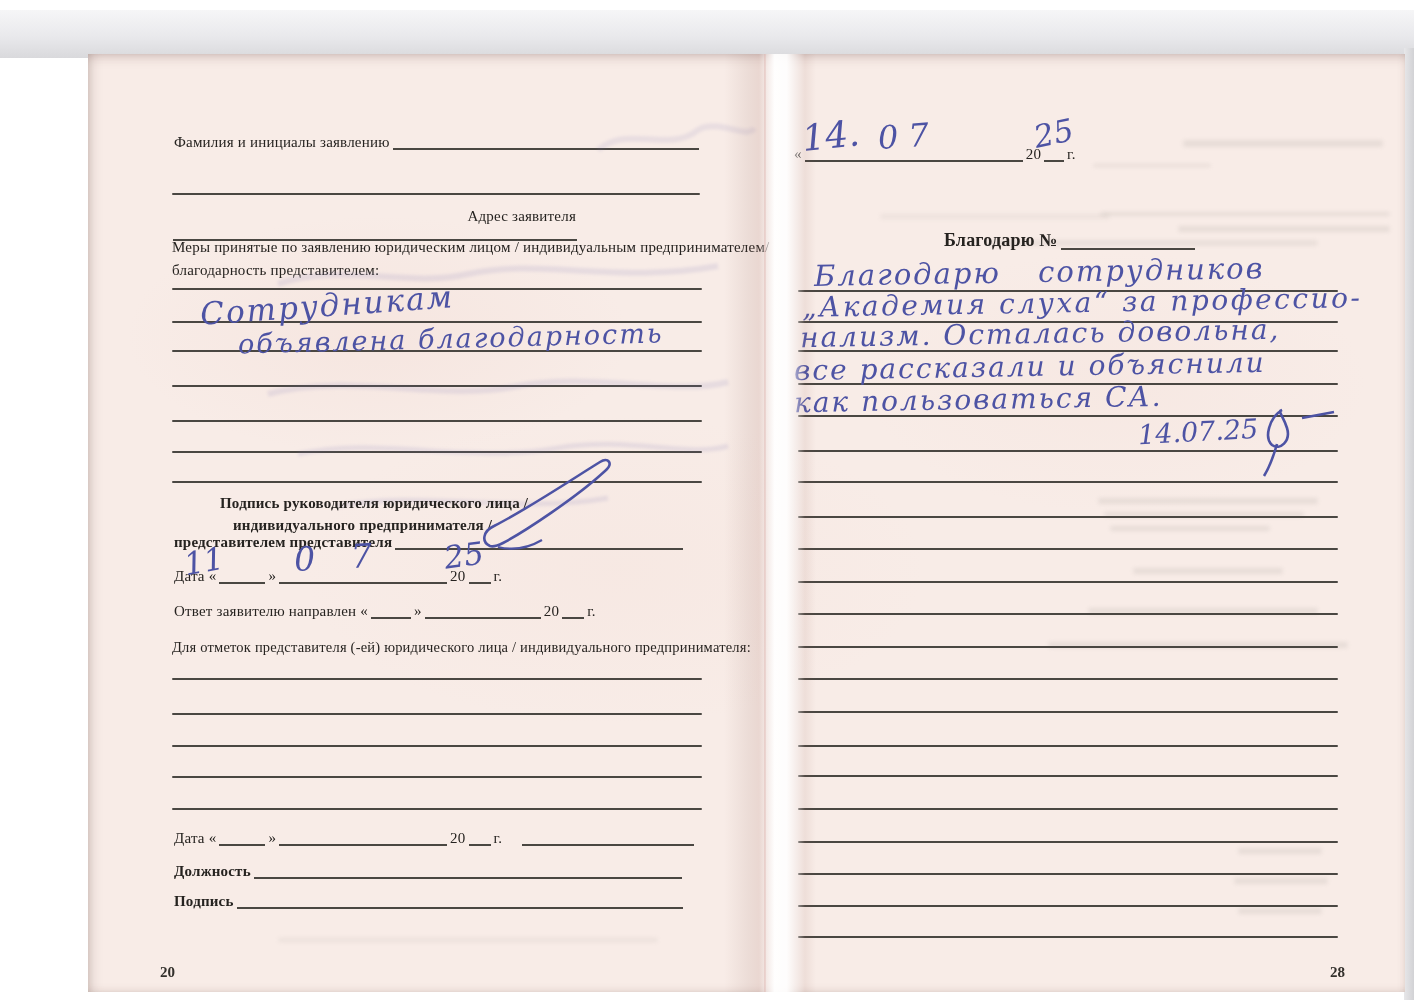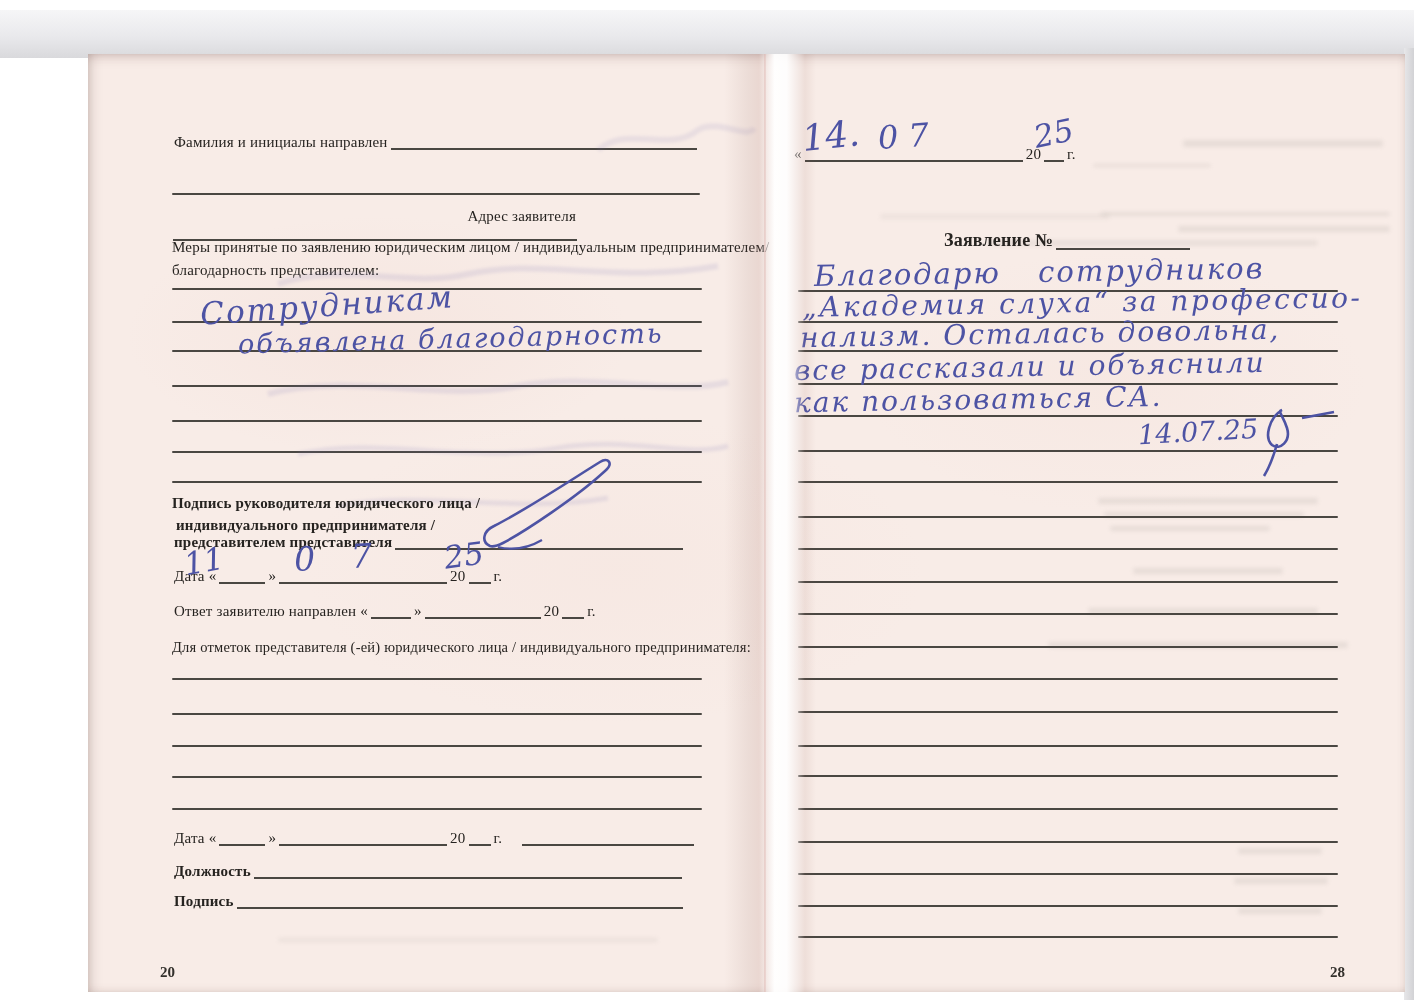--- a/index.html
+++ b/index.html
@@ -35,21 +35,21 @@
       rgba(150,100,90,.10) 88%, rgba(150,100,90,0) 100%);
   }
   .gutter-line{
     position:absolute;left:676px;top:0;width:2px;height:938px;
     background:rgba(205,130,120,.35);
   }
   .lbl{
     position:absolute;font-size:15px;line-height:1.25;color:#262320;
     letter-spacing:.2px;white-space:nowrap;
   }
-  .bold{font-weight:bold;}
+  .bold{font-weight:bold;margin-left:48px;}
   .rule{
     position:absolute;height:2px;background:#4a4742;border-radius:1px;
   }
   .frow{
     position:absolute;display:flex;align-items:flex-end;white-space:nowrap;
     font-size:15px;color:#262320;letter-spacing:.2px;
   }
   .frow .t{padding:0 2px;}
   .seg{
     display:inline-block;border-bottom:2px solid #4a4742;height:14px;
@@ -69,21 +69,21 @@
 </style>
 </head>
 <body>
 
 <div class="scanner-band"></div>
 <div class="right-strip"></div>
 
 <div class="book">
 
   <div class="frow" style="left:84px;top:80px;">
-    <span class="t">Фамилия и инициалы направлен</span>
+    <span class="t">Фамилия и инициалы заявлению</span>
     <span class="seg" style="width:306px;"></span>
   </div>
   <div class="rule" style="left:84px;top:139px;width:528px;"></div>
 
   <div class="frow" style="left:84px;top:154px;flex-direction:column;">
     <span class="t">Адрес заявителя</span>
     <span class="seg" style="width:404px;"></span>
   </div>
 
   <span class="lbl" style="left:84px;top:184px;">Меры принятые по заявлению юридическим лицом / индивидуальным предпринимателем/</span>
@@ -104,21 +104,21 @@
     <path d="M20 40 C80 18 150 44 210 30 C280 14 360 40 460 22" fill="none" stroke="#7d76b4" stroke-width="6"></path>
     <path d="M10 150 C90 128 180 158 260 142 C330 128 420 152 470 138" fill="none" stroke="#7d76b4" stroke-width="6"></path>
     <path d="M40 210 C120 192 210 220 300 204 C370 192 430 214 470 202" fill="none" stroke="#7d76b4" stroke-width="5"></path>
     <path d="M80 262 C160 246 260 270 350 254" fill="none" stroke="#7d76b4" stroke-width="5"></path>
   </svg>
   <svg class="ghost-ink" style="left:500px;top:60px;opacity:.12;" width="170" height="50" viewBox="0 0 170 50">
     <path d="M10 36 C40 10 80 40 110 16 C130 4 160 26 166 14" fill="none" stroke="#7d76b4" stroke-width="6"></path>
   </svg>
 
   <span class="lbl bold" style="left:84px;top:440px;">Подпись руководителя юридического лица /</span>
-  <span class="lbl bold" style="left:88px;top:462px;">индивидуального предпринимателя /</span>
+  <span class="lbl bold" style="left:97px;top:462px;">индивидуального предпринимателя /</span>
   <div class="frow" style="left:84px;top:480px;font-weight:bold;">
     <span class="t">представителем  представителя</span>
     <span class="seg" style="width:288px;"></span>
   </div>
 
   <svg style="position:absolute;left:388px;top:398px;" width="152" height="112" viewBox="0 0 152 112">
     <path d="M14 94 C5 90 7 79 18 74 C50 58 98 26 124 10 C132 5 138 11 129 19 C101 45 48 80 27 91 C21 94 17 95 14 94 Z" fill="none" stroke="#4d53a4" stroke-width="2.6"></path>
     <path d="M22 95 C38 99 54 95 66 88" fill="none" stroke="#4d53a4" stroke-width="2.2"></path>
   </svg>
 
@@ -202,21 +202,21 @@
   <div class="ghost" style="left:1016px;top:458px;width:200px;height:5px;"></div>
   <div class="ghost" style="left:1022px;top:472px;width:160px;height:5px;"></div>
   <div class="ghost" style="left:1045px;top:514px;width:150px;height:6px;"></div>
   <div class="ghost" style="left:1000px;top:554px;width:230px;height:6px;"></div>
   <div class="ghost" style="left:960px;top:588px;width:300px;height:6px;"></div>
   <div class="ghost" style="left:1150px;top:794px;width:84px;height:6px;"></div>
   <div class="ghost" style="left:1146px;top:824px;width:94px;height:6px;"></div>
   <div class="ghost" style="left:1150px;top:854px;width:84px;height:6px;"></div>
 
   <div class="frow" style="left:854px;top:176px;font-weight:bold;font-size:18px;">
-    <span class="t">Заявление №</span>
+    <span class="t">Благодарю №</span>
     <span class="seg" style="width:134px;border-bottom-width:2.5px;"></span>
   </div>
 
   <div class="rule" style="left:710px;top:236px;width:540px;"></div>
   <div class="rule" style="left:710px;top:267px;width:540px;"></div>
   <div class="rule" style="left:710px;top:296px;width:540px;"></div>
   <div class="rule" style="left:710px;top:329px;width:540px;"></div>
   <div class="rule" style="left:710px;top:361px;width:540px;"></div>
   <div class="rule" style="left:710px;top:396px;width:540px;"></div>
   <div class="rule" style="left:710px;top:427px;width:540px;"></div>

